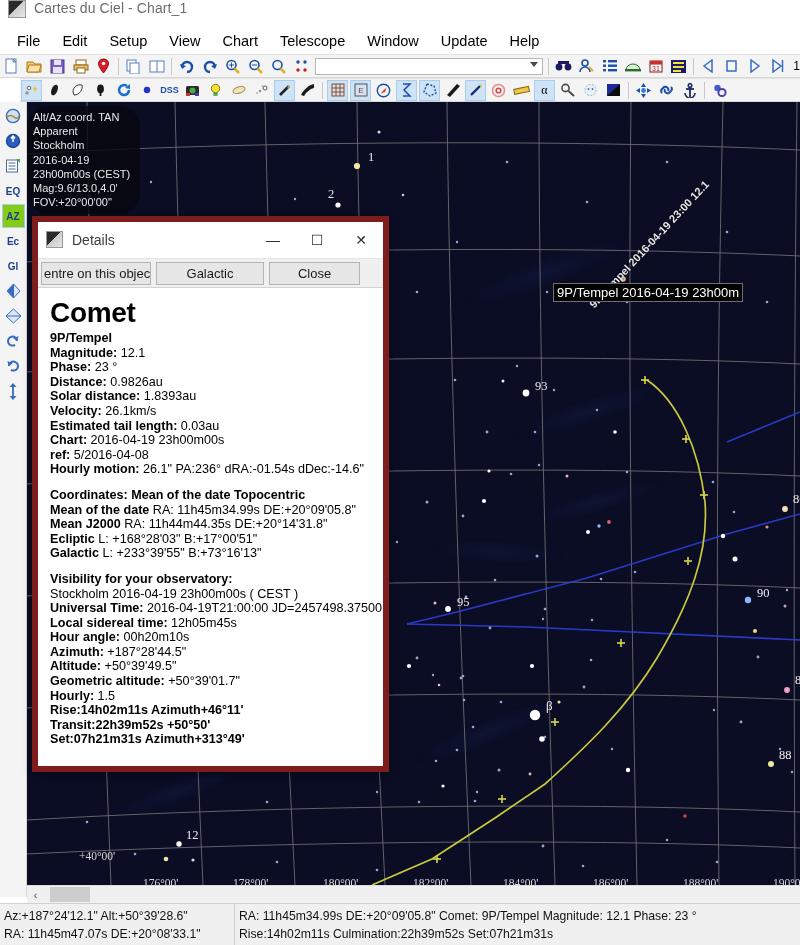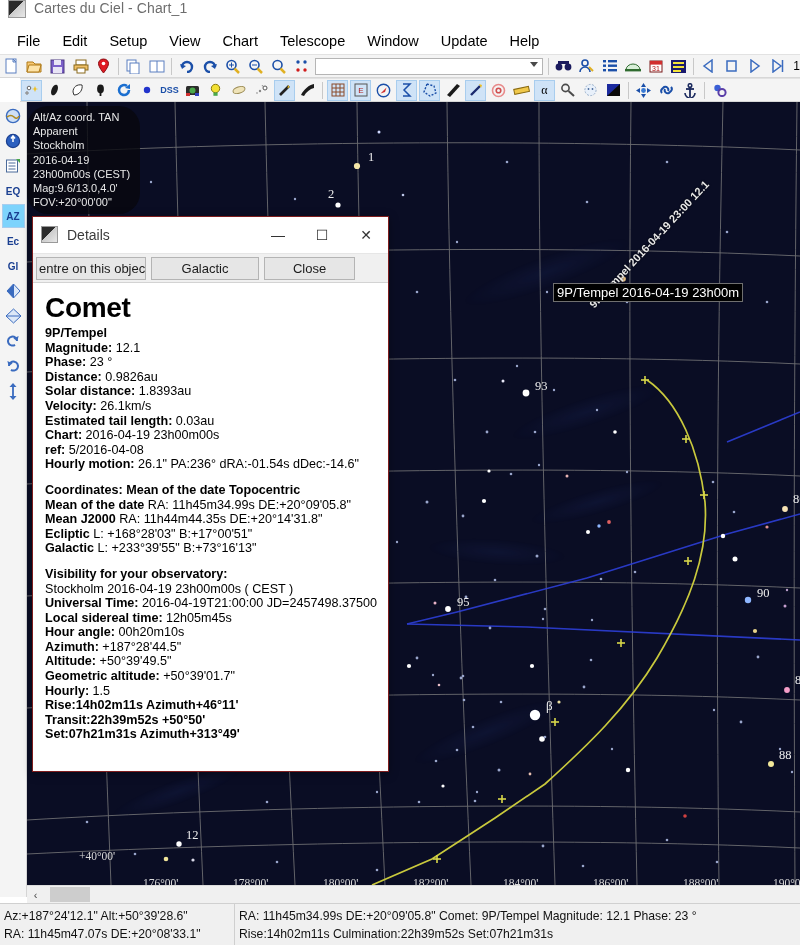--- a/index.html
+++ b/index.html
@@ -82,21 +82,21 @@
     position:absolute; left:0; top:102px; width:27px; height:795px;
     background:#f4f4f4; border-right:1px solid #d5d5d5;
     display:flex; flex-direction:column; align-items:center; padding-top:2px;
   }
   .vbtn {
     width:23px;height:24px; margin-bottom:1px;
     display:flex;align-items:center;justify-content:center;
     font-size:10px; font-weight:bold; color:#1a3f91;
     font-family:"Liberation Sans",sans-serif;
   }
-  .vbtn.sel { background:#7dd3fc; border:1px solid #a8cdee; }
+  .vbtn.sel { background:#84cc16; border:1px solid #a8cdee; }
 
   
   .chart {
     position:absolute; left:27px; top:102px;
     width:773px; height:783px;
     background:#0a0d24;
     overflow:hidden;
   }
   .chart svg { display:block; }
 
@@ -142,21 +142,21 @@
     display:flex; font-size:12.2px; color:#111;
   }
   .sb-cell { padding:3px 4px 0 4px; line-height:18px; white-space:nowrap; }
   .sb-cell.left { width:235px; border-right:1px solid #cfcfcf; }
   .sb-cell.right { flex:1 1 auto; }
 
   
   .dialog {
     position:absolute; left:32px; top:216px; width:357px; height:556px;
     background:#ffffff;
-    border:1px solid #7f1d1d;
+    border:6px solid #7f1d1d;
     box-shadow:0 2px 9px rgba(0,0,0,0.35);
     display:flex; flex-direction:column;
   }
   .dlg-title {
     height:36px; background:#ffffff;
     display:flex; align-items:center; padding-left:8px;
     border-bottom:1px solid #ffffff;
     flex:0 0 auto;
   }
   .dlg-icon {

